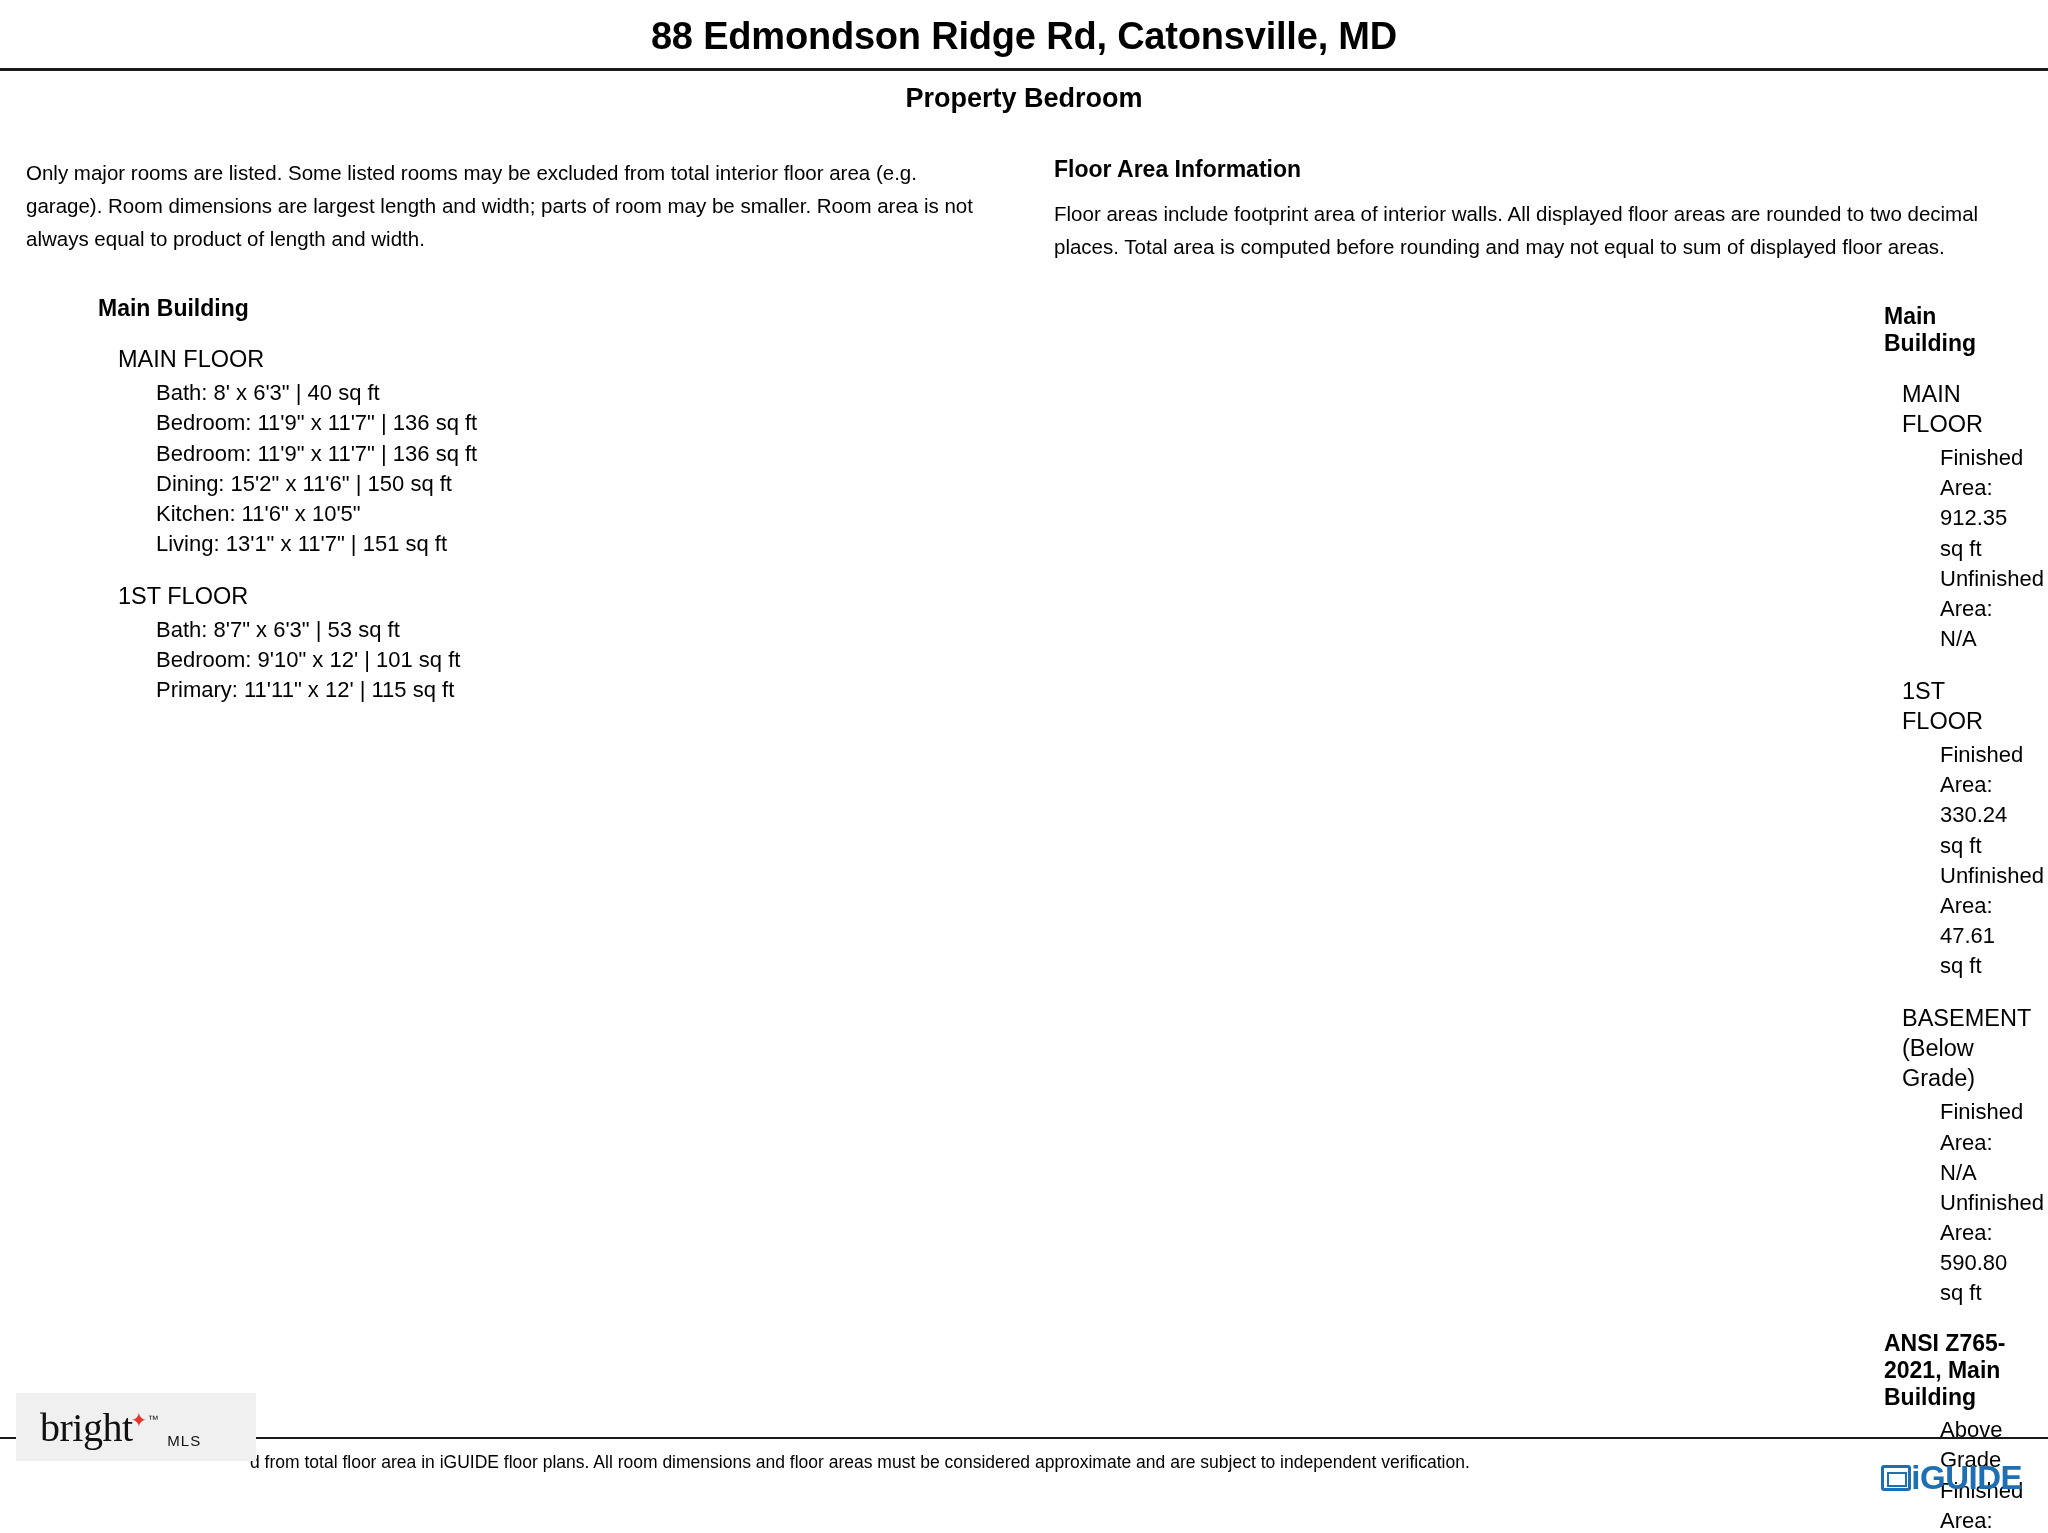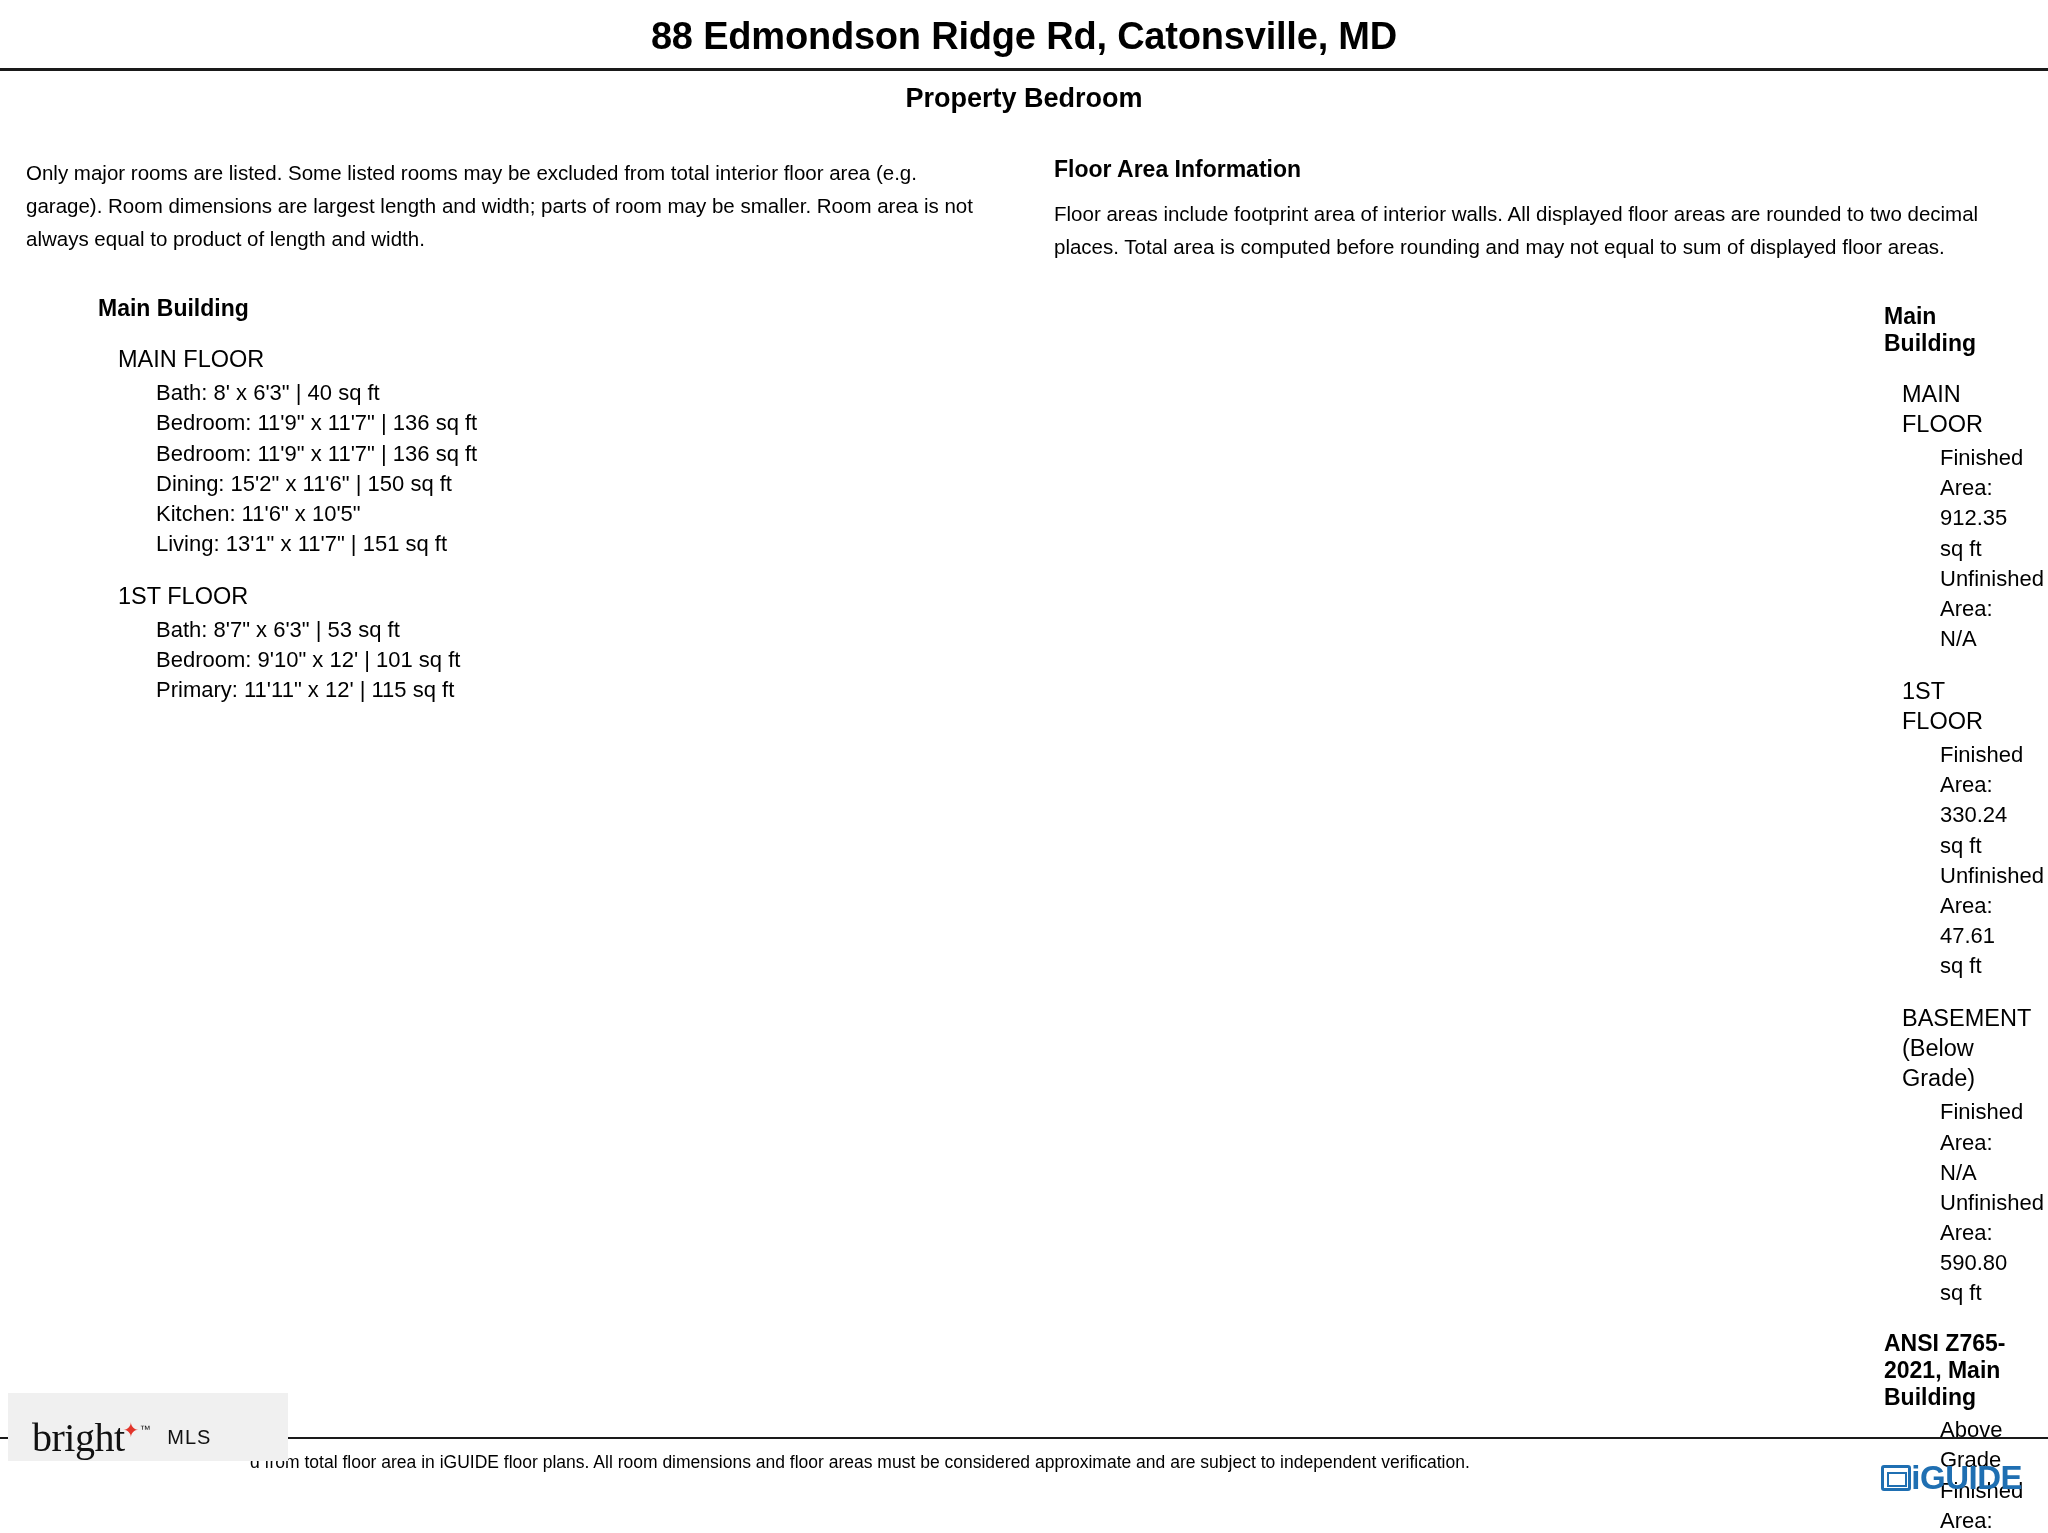--- a/index.html
+++ b/index.html
@@ -106,27 +106,27 @@
   .footer-text {
     position: absolute;
     left: 250px;
     top: 36px;
     width: 1460px;
     font-size: 17.5px;
     line-height: 1.35;
   }
   .bright-logo {
     position: absolute;
-    left: 8px;
+    left: 16px;
     top: -22px;
-    width: 280px;
+    width: 240px;
     height: 68px;
     background: #f0f0f0;
     display: flex;
-    align-items: flex-end;
+    align-items: center;
     padding-left: 24px;
   }
   .bright-word {
     font-family: "Liberation Serif", serif;
     font-size: 40px;
     color: #111;
     letter-spacing: -0.5px;
     position: relative;
   }
   .bright-star {
@@ -138,24 +138,24 @@
   }
   .bright-tm {
     font-size: 11px;
     position: relative;
     top: -18px;
     left: -1px;
     font-family: "Liberation Sans", sans-serif;
   }
   .bright-mls {
     font-family: "Liberation Sans", sans-serif;
-    font-size: 20px;
+    font-size: 15px;
     letter-spacing: 1px;
     color: #111;
-    margin-left: 16px;
+    margin-left: 8px;
     align-self: flex-end;
     padding-bottom: 12px;
   }
   .iguide-logo {
     position: absolute;
     right: 26px;
     top: 44px;
     display: flex;
     align-items: center;
   }

